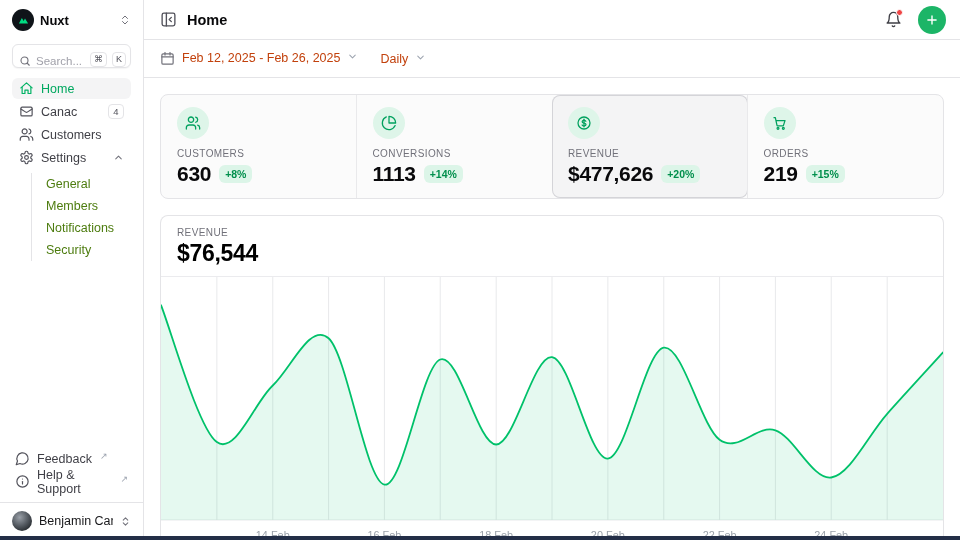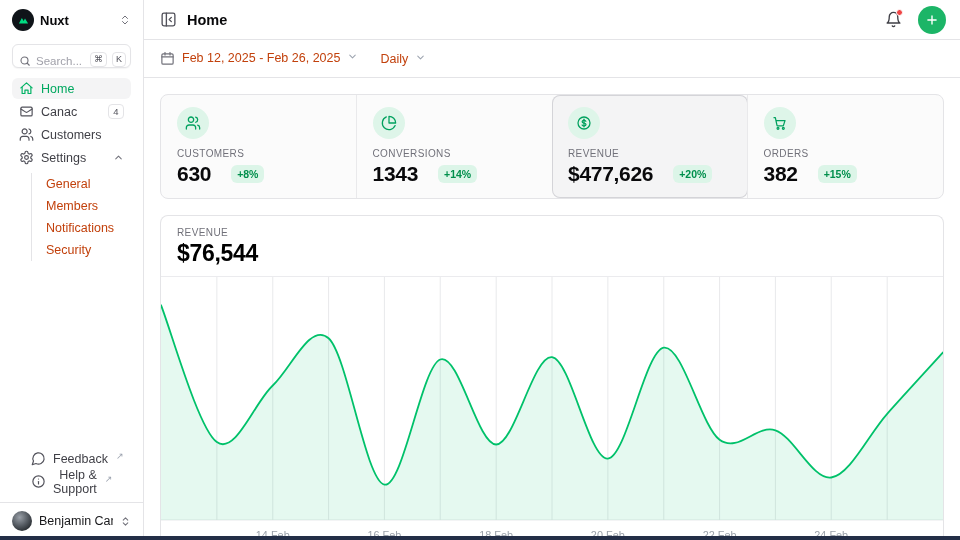--- a/index.html
+++ b/index.html
@@ -25,22 +25,22 @@
   .nav-item { display:flex; align-items:center; gap:7px; height:21px; padding:0 7px;
     border-radius:6px; font-size:12.5px; color:#3f3f46; cursor:pointer; }
   .nav-item .nicon { width:15px; height:15px; color:#52525b; display:flex; flex:none; }
   .nav-item.active { background:#f4f4f5; color:#00a85f; font-weight:500; }
   .nav-item.active .nicon { color:#00b264; }
   .badge-count { margin-left:auto; font-size:9.5px; color:#52525b; border:1px solid #e4e4e7;
     border-radius:4px; padding:1.5px 4.5px; line-height:1; background:#fff; }
   .trail-icon { margin-left:auto; color:#71717a; display:flex; }
   .subnav { margin:3px 0 2px 19px; border-left:1px solid #e4e4e7;
     display:flex; flex-direction:column; }
-  .subnav .nav-item { height:22px; padding:0 0 0 14px; border-radius:0; color:#c2410c; }
-  .sidebar-bottom { margin-top:auto; padding:0 24px 4px; display:flex; flex-direction:column; gap:2px;text-align:right; }
+  .subnav .nav-item { height:22px; padding:0 0 0 14px; border-radius:0; color:#4d7c0f; }
+  .sidebar-bottom { margin-top:auto; padding:0 8px 4px; display:flex; flex-direction:column; gap:2px; }
   .ext { font-size:9px; color:#9ca3af; margin-left:1px; position:relative; top:-3px; }
   .sidebar-divider { border-top:1px solid #e4e4e7; margin-top:6px; }
   .user-row { display:flex; align-items:center; gap:7px; padding:8px 12px 9px;
     font-size:12.5px; font-weight:500; color:#18181b; cursor:pointer; }
   .avatar { width:20px; height:20px; border-radius:50%; flex:none;
     background:radial-gradient(circle at 38% 32%, #9aa0a8 0%, #565c63 45%, #1f2327 85%); }
   .user-name { flex:1; white-space:nowrap; overflow:hidden; }
 
   
   main { flex:1; display:flex; flex-direction:column; min-width:0; }
@@ -67,21 +67,21 @@
   .stats-row { display:grid; grid-template-columns:repeat(4,1fr); border:1px solid #e4e4e7;
     border-radius:8px; background:#fbfbfb; }
   .stat-card { padding:12px 16px; cursor:pointer; border-radius:8px; }
   .stat-card.b-left { box-shadow:-1px 0 0 #e9e9eb; border-radius:0; }
   .stat-card:first-child { border-radius:8px 0 0 8px; }
   .stat-card:last-child { border-radius:0 8px 8px 0; }
   .stat-card.selected { background:#f4f4f5; box-shadow:inset 0 0 0 1px #d4d4d8; border-radius:8px; }
   .stat-icon-circle { width:32px; height:32px; border-radius:50%; background:#def5e9;
     color:#00a15e; display:flex; align-items:center; justify-content:center; }
   .stat-label { margin-top:9px; font-size:10px; letter-spacing:.4px; color:#71717a; font-weight:500; }
-  .stat-value-row { margin-top:3px; display:flex; align-items:center; gap:20px; }
+  .stat-value-row { margin-top:3px; display:flex; align-items:center; gap:8px; }
   .stat-value { font-size:21px; font-weight:700; color:#09090b; letter-spacing:-.3px; }
   .delta-badge { font-size:10.5px; font-weight:600; color:#008f4c; background:#dcf5e8;
     border-radius:6px; padding:2.5px 6px; line-height:1.2; }
 
   
   .chart-card { border:1px solid #e4e4e7; border-radius:8px 8px 0 0; border-bottom:none;
     background:#fff; flex:1; display:flex; flex-direction:column; min-height:333px; }
   .chart-header { padding:11px 16px 9px; border-bottom:1px solid #ebebee; }
   .chart-label { font-size:10px; color:#71717a; font-weight:500; letter-spacing:.4px; }
   .chart-value { font-size:23px; font-weight:700; color:#000000; margin-top:2px; letter-spacing:-.3px; }
@@ -305,21 +305,21 @@
 
         <div class="stat-card b-left">
           <div class="stat-icon-circle">
             <svg width="16" height="16" viewBox="0 0 24 24" fill="none" stroke="currentColor" stroke-width="1.9" stroke-linecap="round" stroke-linejoin="round">
                 <path d="M21.21 15.89A10 10 0 1 1 8 2.83"></path>
                 <path d="M22 12A10 10 0 0 0 12 2v10z"></path>
               </svg>
           </div>
           <div class="stat-label">CONVERSIONS</div>
           <div class="stat-value-row">
-            <span class="stat-value">1343</span>
+            <span class="stat-value">1113</span>
             <span class="delta-badge">+14%</span>
           </div>
         </div>
 
         <div class="stat-card selected">
           <div class="stat-icon-circle">
             <svg width="16" height="16" viewBox="0 0 24 24" fill="none" stroke="currentColor" stroke-width="1.9" stroke-linecap="round" stroke-linejoin="round">
                 <circle cx="12" cy="12" r="9"></circle>
                 <path d="M14.8 9.4c-.5-.8-1.5-1.3-2.8-1.3-1.7 0-2.8.9-2.8 2.1s1.1 1.7 2.8 1.9c1.8.2 3 .8 3 2.1 0 1.3-1.2 2.1-3 2.1-1.4 0-2.4-.5-2.9-1.3"></path>
                 <path d="M12 6.2v11.6"></path>
@@ -335,21 +335,21 @@
         <div class="stat-card b-left">
           <div class="stat-icon-circle">
             <svg width="16" height="16" viewBox="0 0 24 24" fill="none" stroke="currentColor" stroke-width="1.9" stroke-linecap="round" stroke-linejoin="round">
                 <circle cx="9" cy="20" r="1.4"></circle>
                 <circle cx="17" cy="20" r="1.4"></circle>
                 <path d="M3 4h2l2.5 11.6a1 1 0 0 0 1 .8h7.7a1 1 0 0 0 1-.8L19.5 8.5H6"></path>
               </svg>
           </div>
           <div class="stat-label">ORDERS</div>
           <div class="stat-value-row">
-            <span class="stat-value">382</span>
+            <span class="stat-value">219</span>
             <span class="delta-badge">+15%</span>
           </div>
         </div>
       </section>
 
       <section class="chart-card">
         <div class="chart-header">
           <div class="chart-label">REVENUE</div>
           <div class="chart-value">$76,544</div>
         </div>

